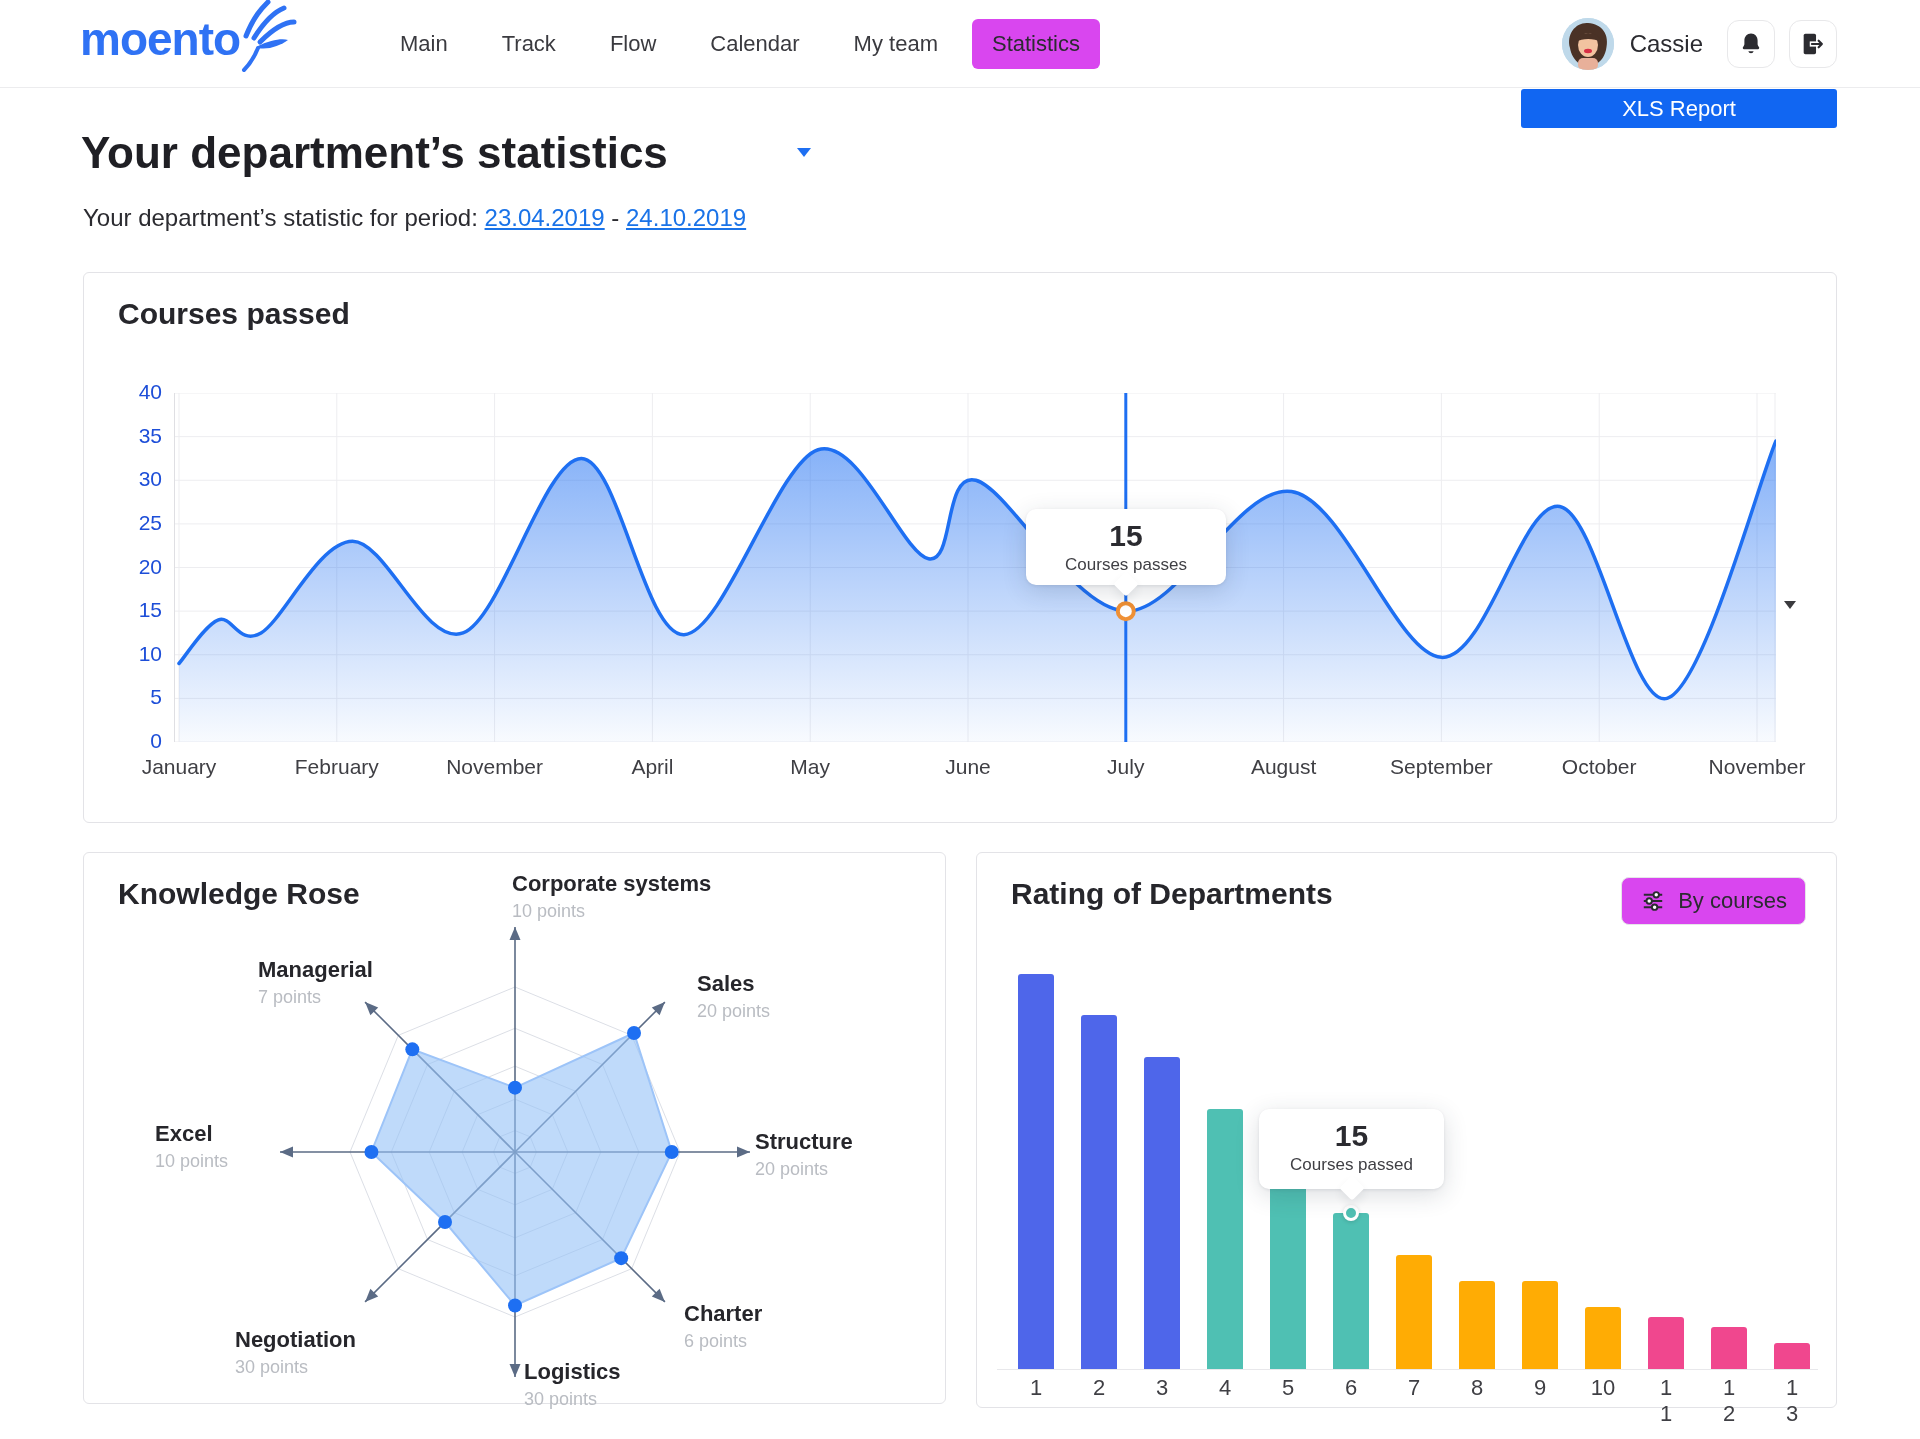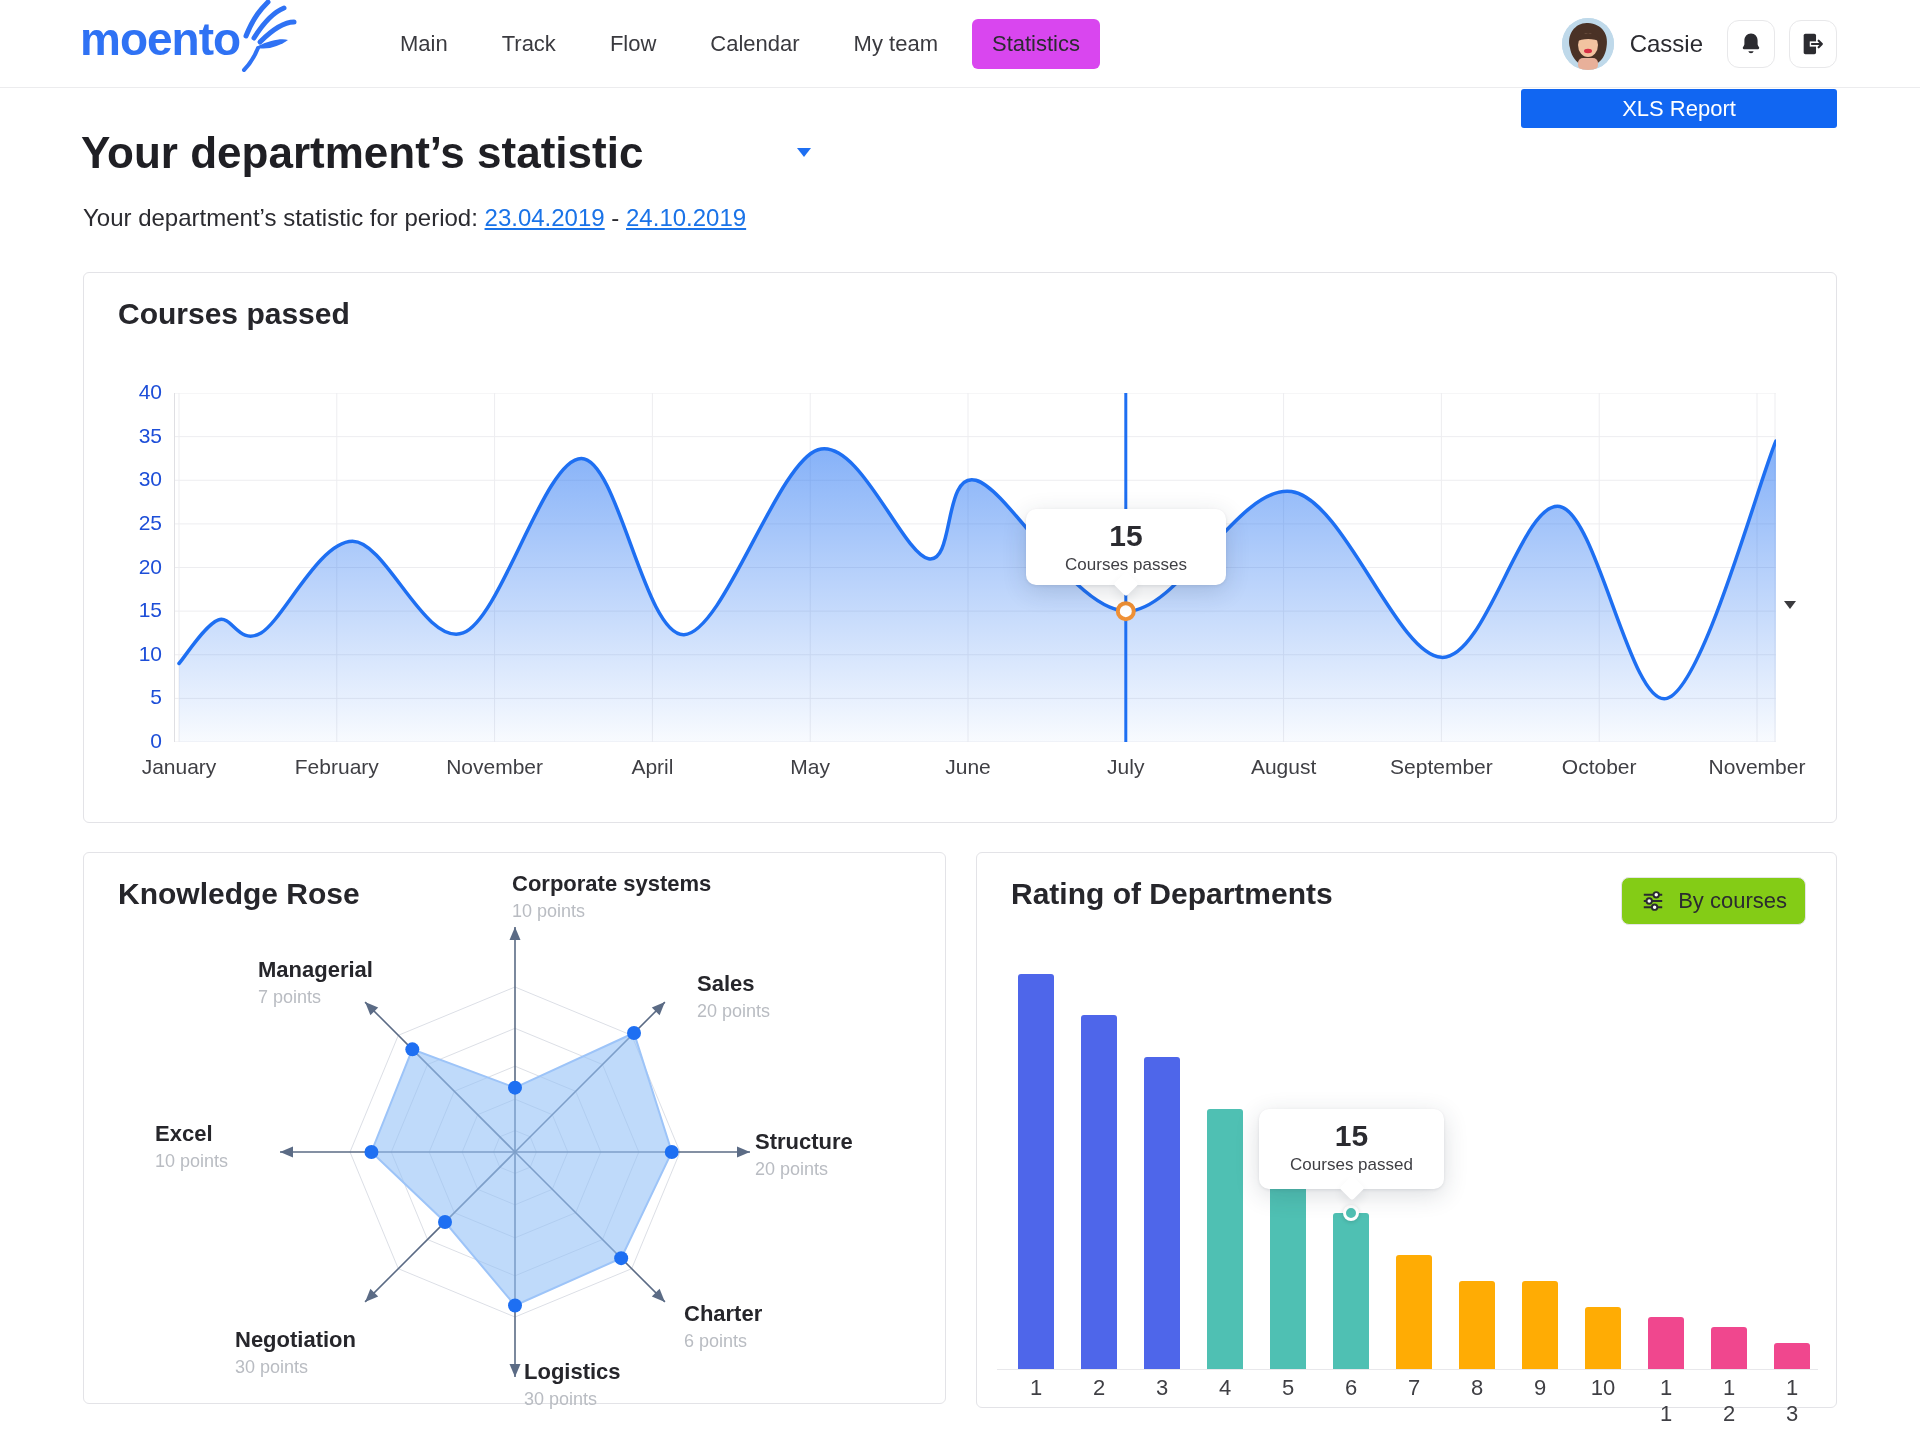--- a/index.html
+++ b/index.html
@@ -57,21 +57,21 @@
   #bar-tip  { left:282px; top:256px; width:185px; height:80px; }
 
   
   #rose-svg { position:absolute; left:0; top:0; }
   .rose-label { position:absolute; white-space:nowrap; }
   .rose-label .rl-title { font-size:22px; font-weight:700; color:#26262b; }
   .rose-label .rl-points { font-size:18px; color:#b9bcc2; margin-top:4px; }
 
   
   .filter-btn { position:absolute; right:30px; top:24px; height:48px; padding:0 18px; display:flex;
-    align-items:center; gap:12px; background:#84cc16; border:1px solid #e5e5e8; border-radius:8px;
+    align-items:center; gap:12px; background:#d946ef; border:1px solid #e5e5e8; border-radius:8px;
     font-size:22px; color:#2b2b30; font-family:"Liberation Sans",sans-serif; cursor:pointer; }
   #bars-area { position:absolute; left:0; top:0; width:861px; height:552px; }
   .baseline { position:absolute; left:20px; right:20px; top:516px; height:1px; background:#e8e8eb; }
   .bar { position:absolute; width:36px; border-radius:3px 3px 0 0; }
   .bar-dot { position:absolute; width:16px; height:16px; border-radius:50%; background:#4fc0b3;
     border:3px solid #fff; box-shadow:0 1px 4px rgba(0,0,0,.15); transform:translate(-50%,-50%); z-index:2; }
   .bar-label { position:absolute; top:522px; width:40px; text-align:center; font-size:22px; color:#3f3f44;
     transform:translateX(-50%); line-height:26px; }
 </style>
 </head>
@@ -120,21 +120,21 @@
         <svg width="26" height="26" viewBox="0 0 24 24" fill="none">
           <path d="M5 2.5h8.2c.9 0 1.6.7 1.6 1.6v15.8c0 .9-.7 1.6-1.6 1.6H5c-.9 0-1.6-.7-1.6-1.6V4.1c0-.9.7-1.6 1.6-1.6z" fill="#2b2b30"></path>
           <rect x="9" y="9.6" width="7" height="4.8" fill="#fff"></rect>
           <path d="M11 12h9.2M20.2 12l-3-3M20.2 12l-3 3" stroke="#2b2b30" stroke-width="2" stroke-linecap="round" stroke-linejoin="round"></path>
         </svg>
       </div>
     </div>
   </header>
 
   <button class="xls-btn" style="background: rgb(17, 102, 242);">XLS Report</button>
-  <h1>Your department’s statistic</h1>
+  <h1>Your department’s statistics</h1>
   <span class="title-caret"></span>
   <p class="period">
     <span>Your department’s statistic for period:</span>
     <a style="color: rgb(26, 115, 232);">23.04.2019</a>
     <span>-</span>
     <a style="color: rgb(26, 115, 232);">24.10.2019</a>
   </p>
 
   <section class="card" id="card-line">
     <div class="card-title">Courses passed</div>

